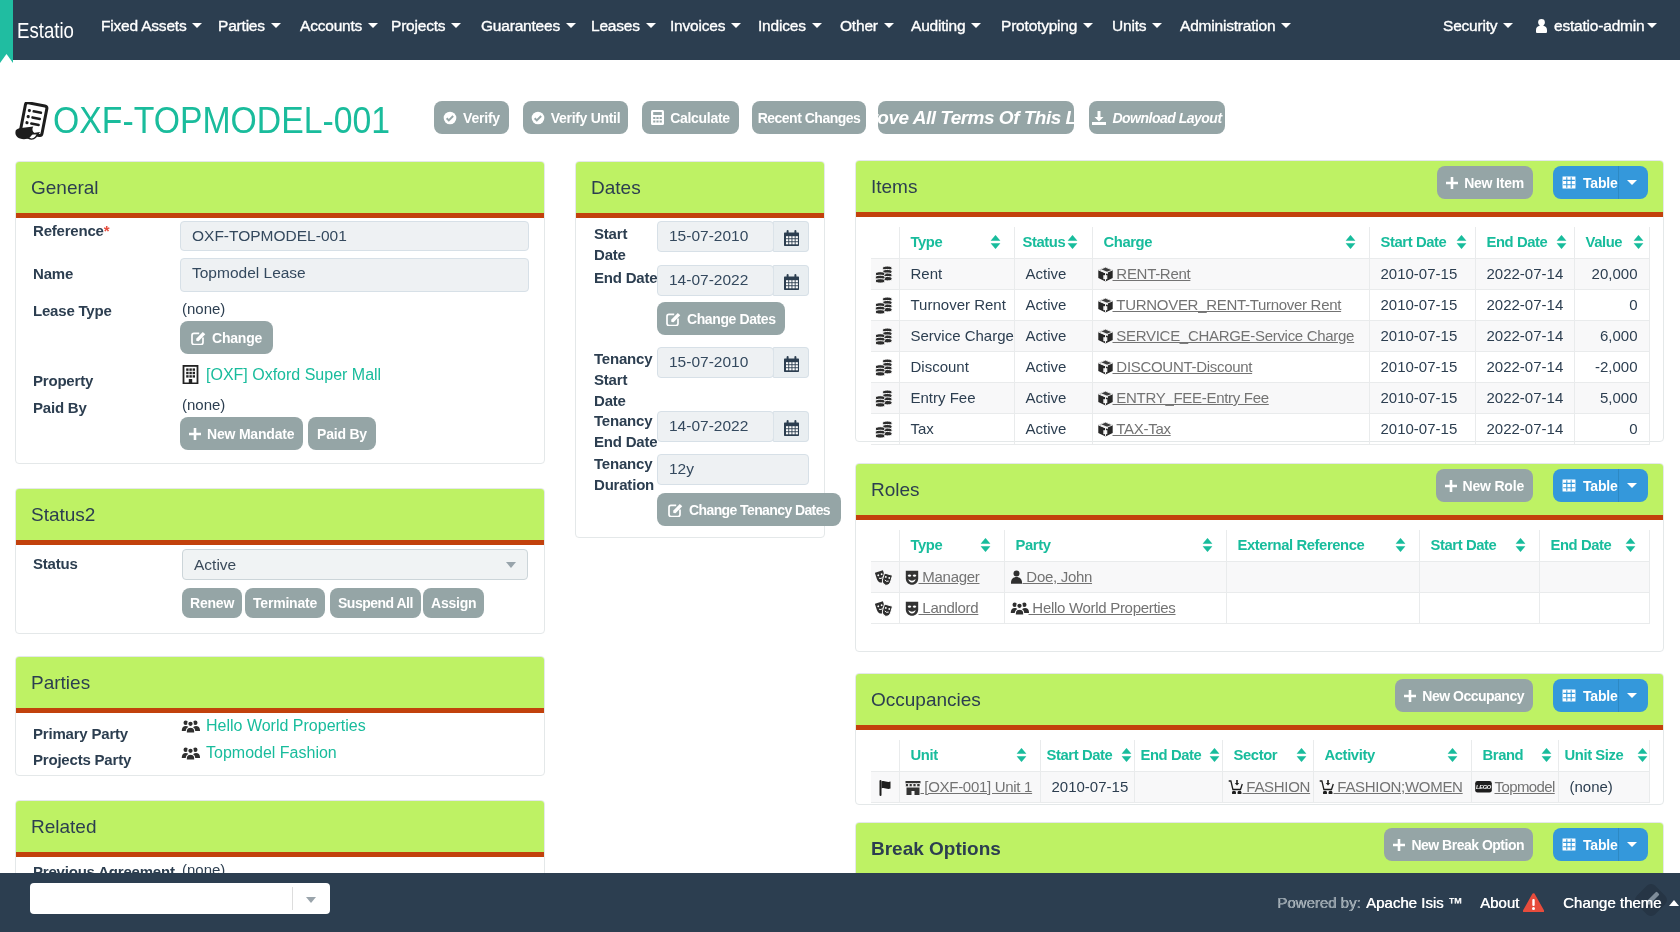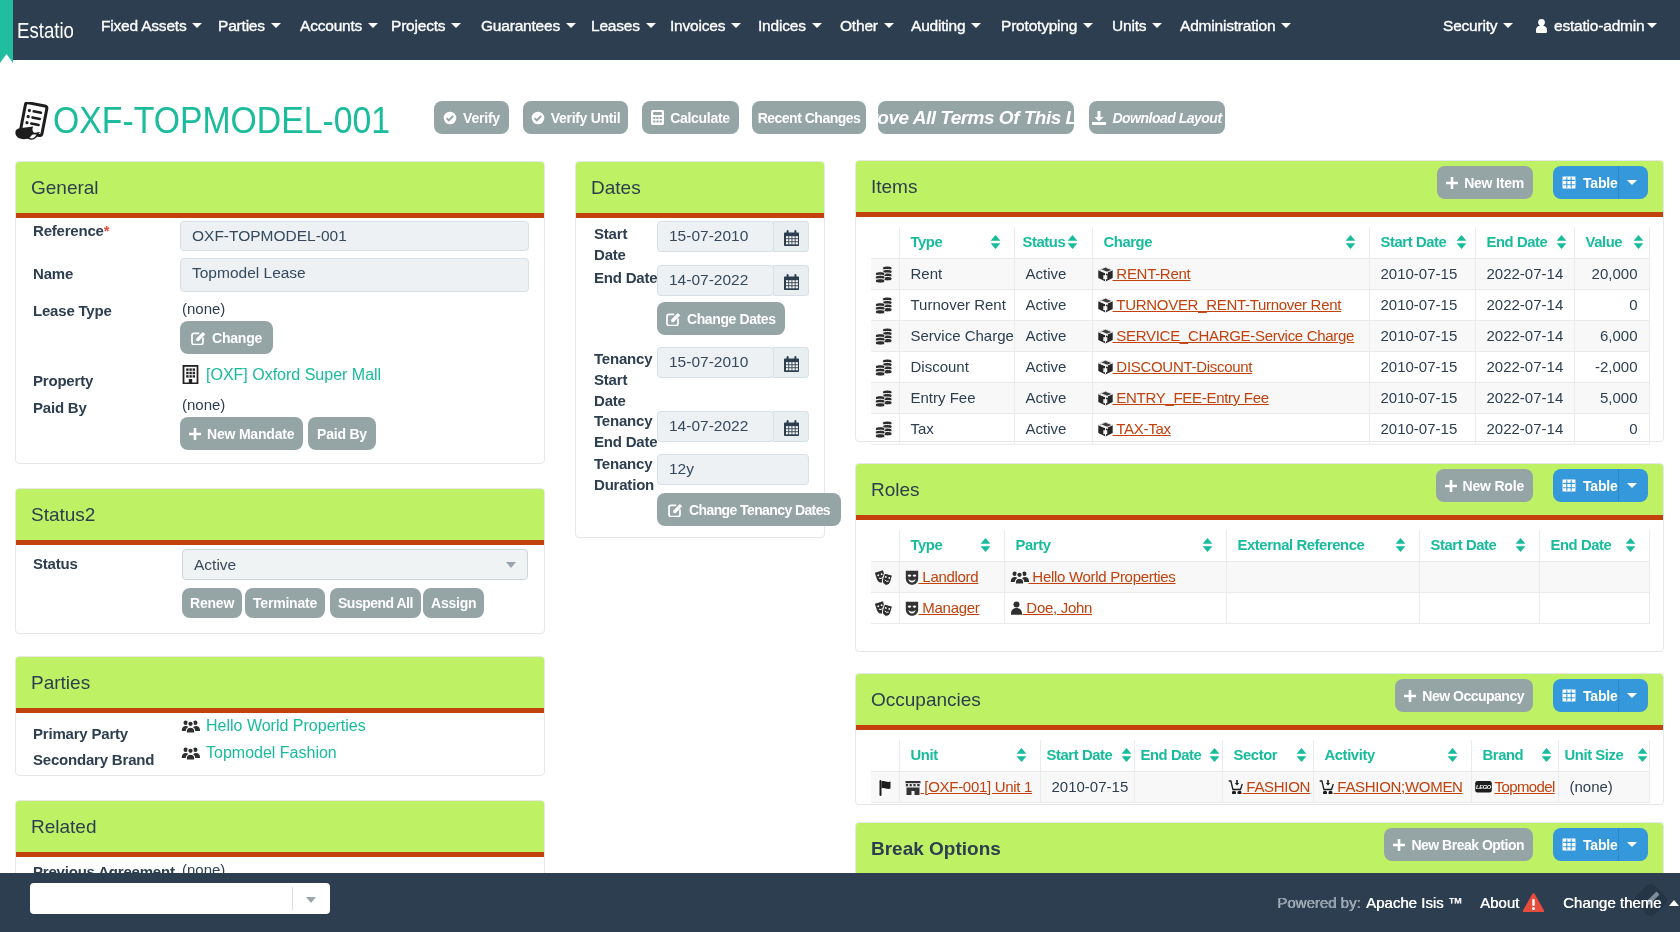--- a/index.html
+++ b/index.html
@@ -17,21 +17,21 @@
 .phead .btn{padding:0 9px}
 .bgray{background:#95a5a6}
 .bblue{background:#3498db}
 .bi{font-style:italic}
 .panel{position:absolute;background:#fff;border:1px solid #e4e8e9;border-radius:4px}
 .phead{position:relative;height:56px;background:#bef264;border-bottom:5px solid #c2410c;border-radius:3px 3px 0 0}
 .phead .t{position:absolute;left:15px;top:50%;transform:translateY(-50%);font-size:19px;color:#2c3e50}
 .lb{position:absolute;font-weight:bold;color:#2c3e50;line-height:21px;letter-spacing:-0.2px}
 .inp{position:absolute;background:#eef1f3;border:1px solid #d7e0e7;border-radius:4px;line-height:28px;padding-left:11px;color:#34495e;font-size:15.5px}
 .lk{color:#18bc9c;font-size:16px}
-.lku{color:#c2410c;text-decoration:underline;letter-spacing:-0.3px}
+.lku{color:#737373;text-decoration:underline;letter-spacing:-0.3px}
 .irow{position:absolute;display:flex;align-items:center;gap:6px}
 .tbl{border-collapse:collapse;table-layout:fixed;margin:10px 15px 0 15px;width:778px}
 .tbl th,.tbl td{border:1px solid #e9ebec;padding:0 11px;height:31px;font-size:15px;overflow:hidden;white-space:nowrap;text-align:left;vertical-align:middle}
 .tbl thead th{color:#18bc9c;font-weight:bold;position:relative;border-top:none;letter-spacing:-0.4px;font-size:14.8px}
 .tbl th:first-child,.tbl td:first-child{border-left:none;padding:0 4px}
 .tbl tbody tr:nth-child(odd) td{background:#f8f8f9}
 .tbl td.ict{padding:0 5px}
 .tbl td.num{text-align:right}
 .sort{position:absolute;right:13px;top:50%;margin-top:-7px}
 .tic{display:inline-block;vertical-align:middle}
@@ -276,21 +276,21 @@
  <div class="btn bgray" style="left:229px;top:99px;height:30px;padding:0 8px">Terminate</div>
  <div class="btn bgray" style="left:314px;top:99px;height:30px;padding:0 8px;letter-spacing:-0.5px">Suspend All</div>
  <div class="btn bgray" style="left:407px;top:99px;height:30px;padding:0 8px">Assign</div>
 </div>
 
 <div class="panel" style="left:15px;top:656px;width:530px;height:120px">
  <div class="phead">
       <span class="t">Parties</span>
     </div>
  <div class="lb" style="left:17px;top:66px">Primary Party</div>
- <div class="lb" style="left:17px;top:92px">Secondary Brand</div>
+ <div class="lb" style="left:17px;top:92px">Projects Party</div>
  <div class="irow" style="left:165px;top:60px">
       <svg class="ic" width="19" height="14" viewBox="0 0 19 14">
         <use href="#group"></use>
       </svg>
       <a class="lk">Hello World Properties</a>
     </div>
  <div class="irow" style="left:165px;top:87px">
       <svg class="ic" width="19" height="14" viewBox="0 0 19 14">
         <use href="#group"></use>
       </svg>
@@ -519,38 +519,38 @@
               </svg></span></th>
   </tr>
       </thead>
   <tbody>
   <tr>
           <td><svg class="tic" width="18" height="16" viewBox="0 0 18 16">
               <use href="#masks"></use>
             </svg></td>
           <td class="ict"><a class="lku"><svg class="tic m" width="14" height="15" viewBox="0 0 14 15">
                 <use href="#mask"></use>
+              </svg>&nbsp;Manager</a></td>
+          <td class="ict"><a class="lku"><svg class="tic m" width="13" height="14" viewBox="0 0 13 14">
+                <use href="#person"></use>
+              </svg>&nbsp;Doe, John</a></td>
+          <td></td>
+          <td></td>
+          <td></td>
+        </tr>
+  <tr>
+          <td><svg class="tic" width="18" height="16" viewBox="0 0 18 16">
+              <use href="#masks"></use>
+            </svg></td>
+          <td class="ict"><a class="lku"><svg class="tic m" width="14" height="15" viewBox="0 0 14 15">
+                <use href="#mask"></use>
               </svg>&nbsp;Landlord</a></td>
           <td class="ict"><a class="lku"><svg class="tic m" width="19" height="14" viewBox="0 0 19 14">
                 <use href="#group"></use>
               </svg>&nbsp;Hello World Properties</a></td>
-          <td></td>
-          <td></td>
-          <td></td>
-        </tr>
-  <tr>
-          <td><svg class="tic" width="18" height="16" viewBox="0 0 18 16">
-              <use href="#masks"></use>
-            </svg></td>
-          <td class="ict"><a class="lku"><svg class="tic m" width="14" height="15" viewBox="0 0 14 15">
-                <use href="#mask"></use>
-              </svg>&nbsp;Manager</a></td>
-          <td class="ict"><a class="lku"><svg class="tic m" width="13" height="14" viewBox="0 0 13 14">
-                <use href="#person"></use>
-              </svg>&nbsp;Doe, John</a></td>
           <td></td>
           <td></td>
           <td></td>
         </tr>
   </tbody>
  </table>
 </div>
 
 <div class="panel" style="left:855px;top:673px;width:809px;height:132px">
  <div class="phead">

